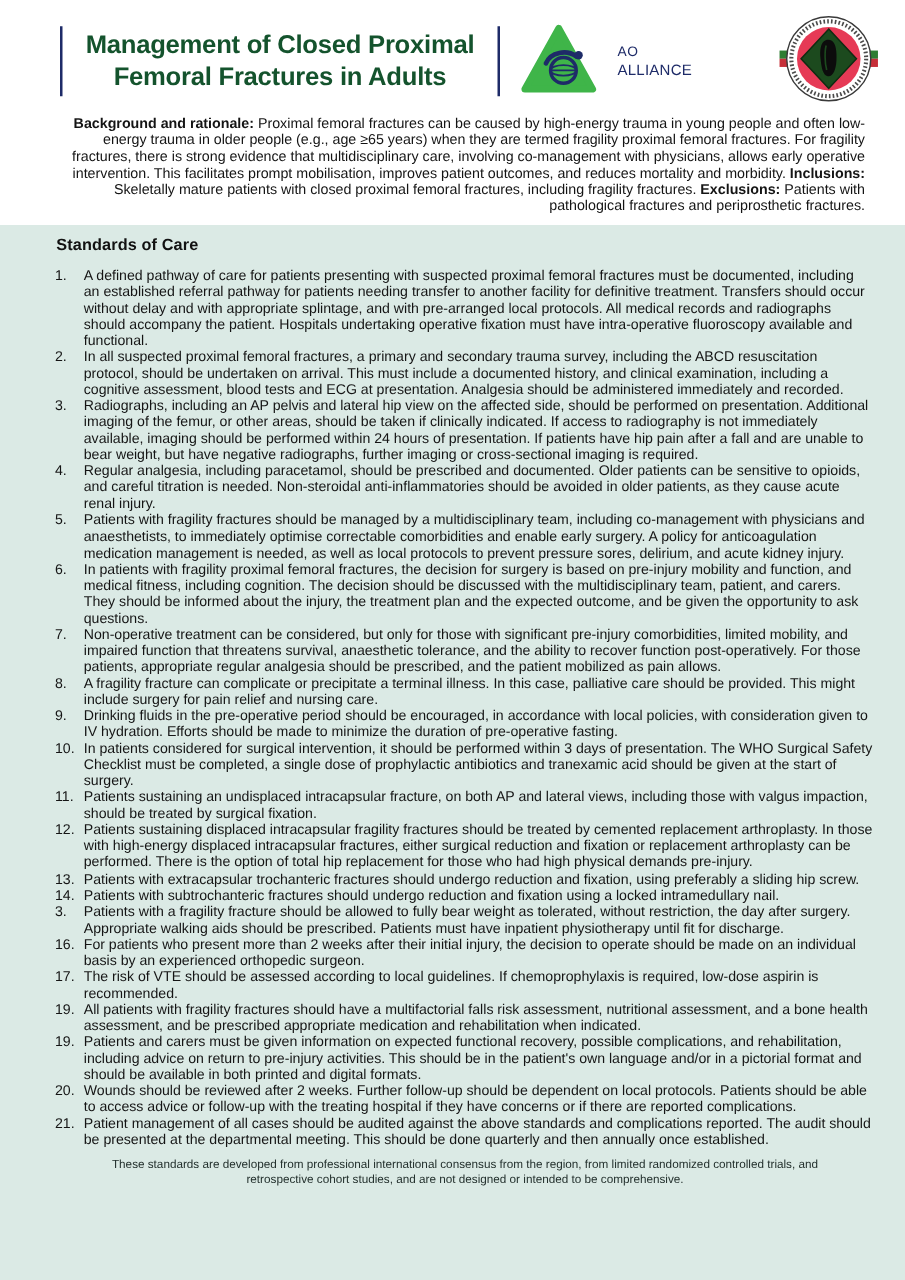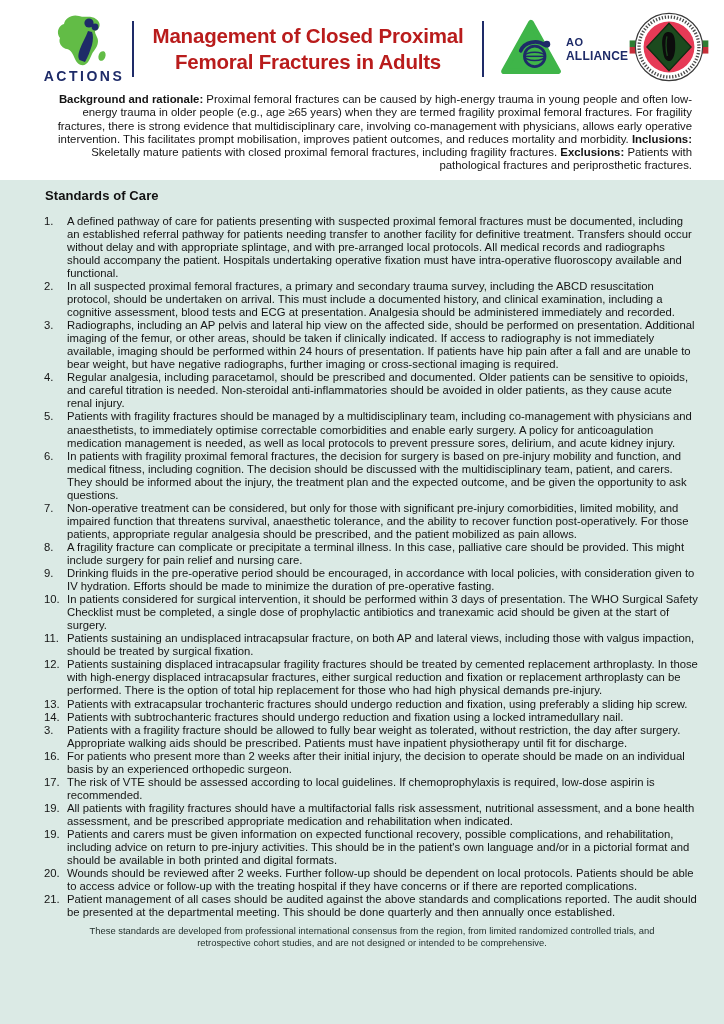--- a/index.html
+++ b/index.html
@@ -15,25 +15,25 @@
     padding:10px 20px 0 42px; height:88px; flex:none;
   }
   .actions-logo { width:84px; text-align:center; flex:none; }
   .actions-label {
     font-size:14px; font-weight:bold; color:#1e2b68;
     letter-spacing:2.5px; margin-top:-2px;
   }
   .vdiv { width:2px; height:56px; background:#1e2b68; flex:none; margin:0 6px; }
   .title-block { width:336px; flex:none; text-align:center; padding:0 4px; }
   .title-line {
-    font-size:20.5px; font-weight:bold; color:#b91c1c;
+    font-size:20.5px; font-weight:bold; color:#14532d;
     line-height:26px; letter-spacing:-0.2px;
   }
   .ao-logo { display:flex; align-items:center; margin-left:10px; flex:none; }
-  .ao-text { margin-left:4px; color:#1e2b68; font-weight:bold; line-height:1; }
+  .ao-text { margin-left:16px; color:#1e2b68; font-weight:normal; line-height:1; }
   .ao-line1 { font-size:11px; letter-spacing:0.5px; }
   .ao-line2 { font-size:12px; letter-spacing:0.2px; margin-top:2px; }
   .crest { margin-left:auto; flex:none; }
   .background-para {
     margin:5px 32px 0 44px;
     font-size:11.4px; line-height:13.3px; color:#141414;text-align:right;
   }
   .background-para strong { font-weight:bold; }
   .standards-section {
     background:#dbeae5; margin-top:7px; flex:1;
@@ -52,32 +52,20 @@
   .footer-note {
     margin:6px auto 0; width:88%; text-align:center;
     font-size:9.4px; line-height:11.8px; color:#23302d;
   }
 </style>
 </head>
 <body>
 
 <div class="header-row">
 
-  <div class="actions-logo">
-    <span>
-      <svg width="62" height="52" viewBox="0 0 62 52">
-        <path d="M26,2 C19,0 12,4 11,10 C5,12 3,19 7,24 C5,29 9,34 14,35 C18,36 20,40 22,45 C24,50 29,53 33,50 C36,48 37,44 39,40 C41,36 45,33 45,27 C45,23 42,21 42,17 C48,15 48,8 43,5 C38,1 32,4 26,2 Z" fill="#62bc46"></path>
-        <ellipse cx="49" cy="42" rx="3.4" ry="5" transform="rotate(20 49 42)" fill="#62bc46"></ellipse>
-        <circle cx="36" cy="9" r="4.6" fill="#1e2b68"></circle>
-        <circle cx="42" cy="13" r="3.4" fill="#1e2b68"></circle>
-        <path d="M35,17 C33,23 29,29 27,35 C25.5,39 24.5,43 26.5,46 L32,48 C35,43 37,37 39,31 C40.3,26 40.3,21 39,18 Z" fill="#1e2b68"></path>
-      </svg>
-    </span>
-    <div class="actions-label">ACTIONS</div>
-  </div>
 
   <div class="vdiv"></div>
 
   <div class="title-block">
     <div class="title-line">Management of Closed Proximal</div>
     <div class="title-line">Femoral Fractures in Adults</div>
   </div>
 
   <div class="vdiv"></div>
 

